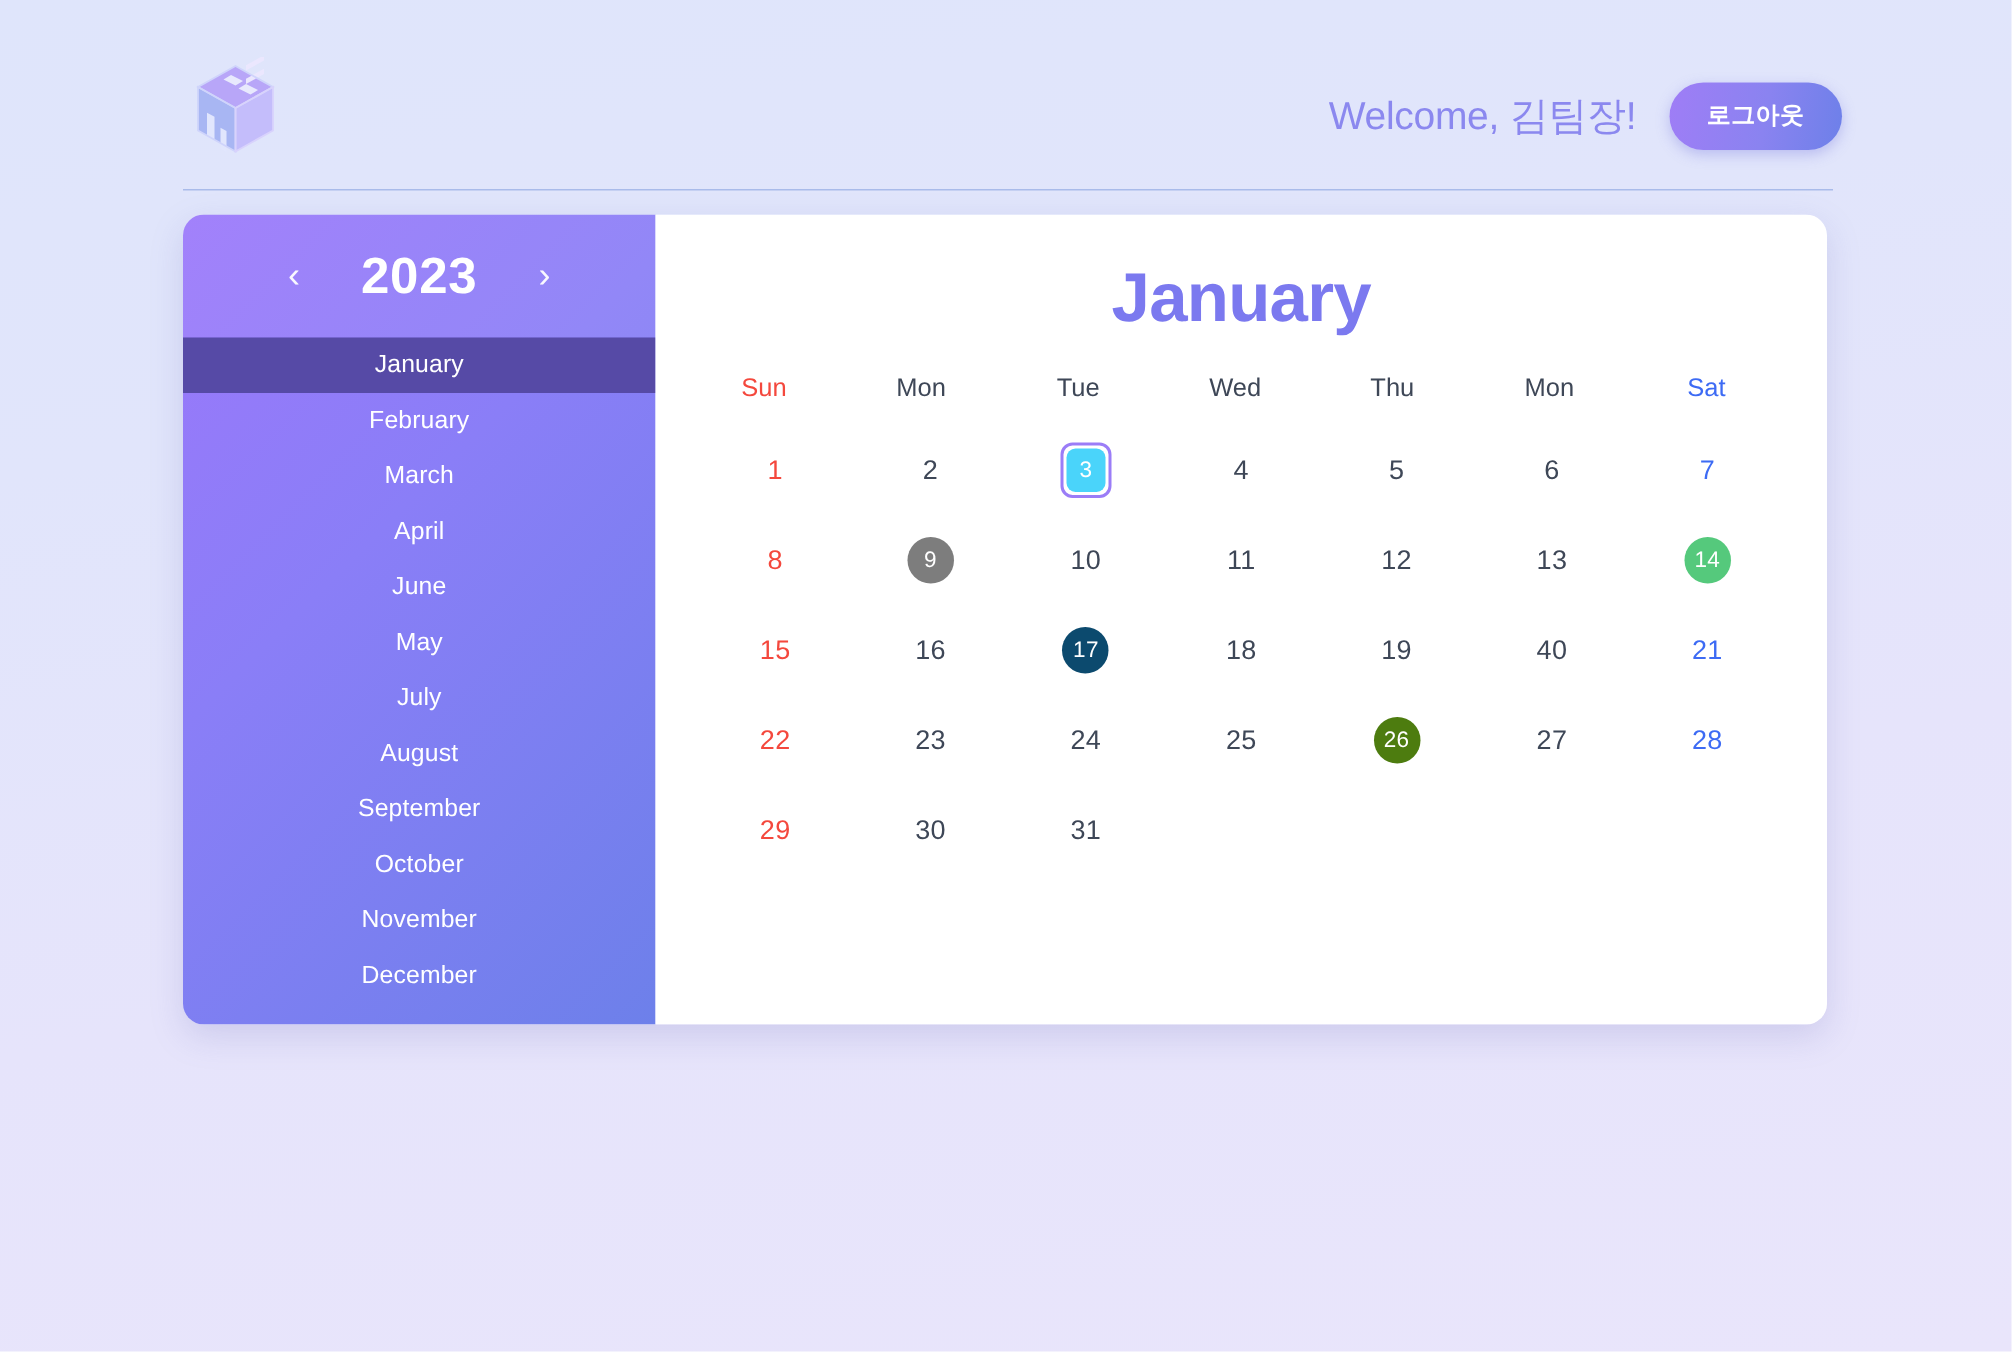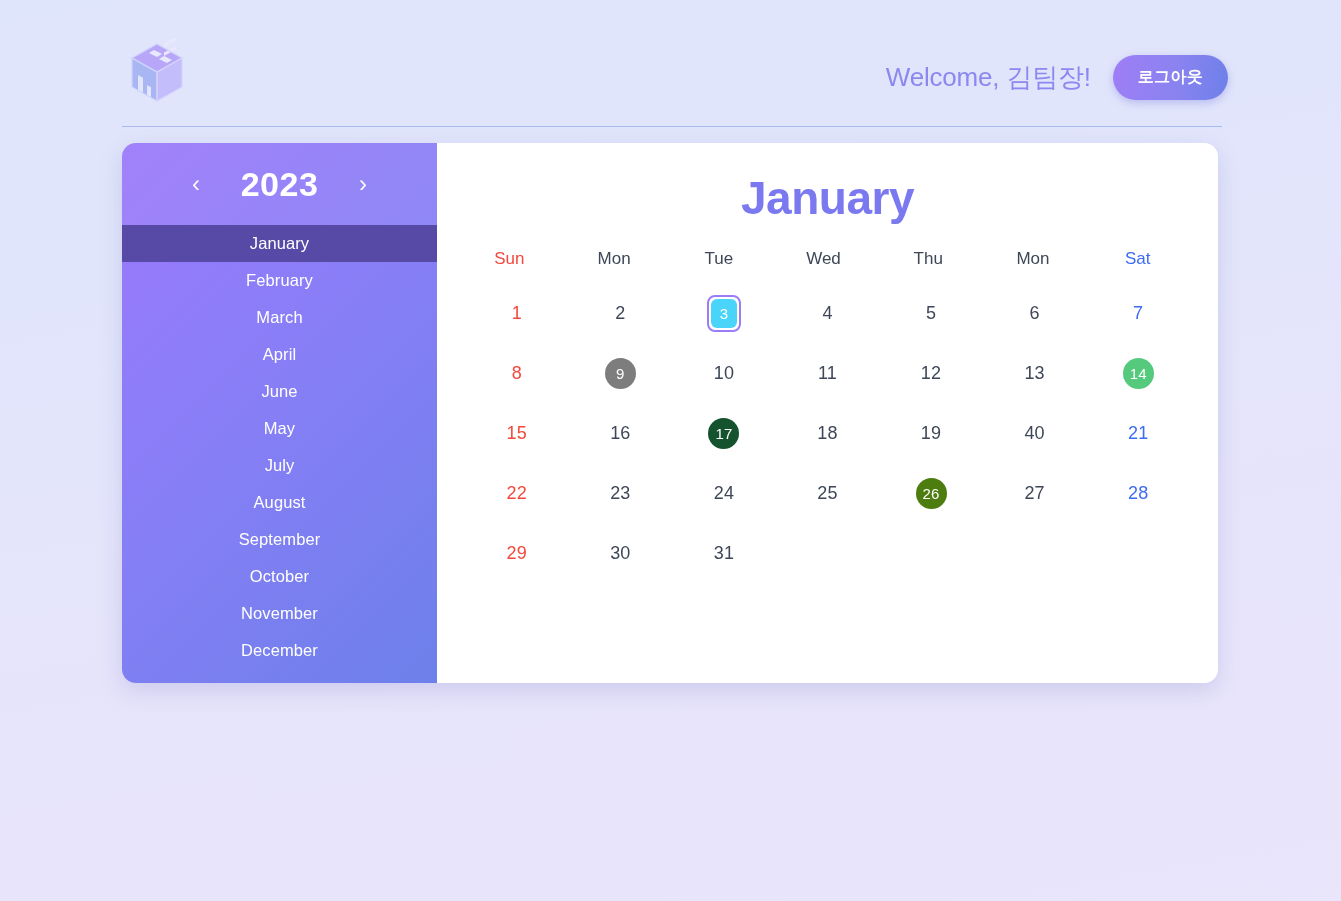--- a/index.html
+++ b/index.html
@@ -355,21 +355,21 @@
           </div>
         </div>
         <div class="week-row">
           <div class="day-cell">
             <span class="day-num sun">15</span>
           </div>
           <div class="day-cell">
             <span class="day-num">16</span>
           </div>
           <div class="day-cell">
-            <span class="day-num marked" style="background: #14532d;">17</span>
+            <span class="day-num marked" style="background: #0c4a6e;">17</span>
           </div>
           <div class="day-cell">
             <span class="day-num">18</span>
           </div>
           <div class="day-cell">
             <span class="day-num">19</span>
           </div>
           <div class="day-cell">
             <span class="day-num">40</span>
           </div>

